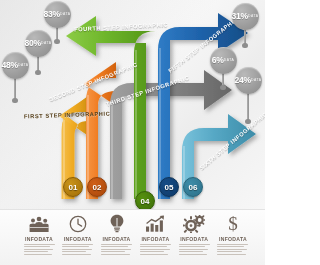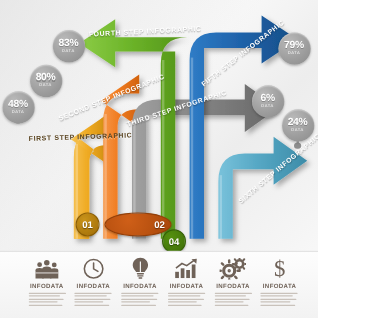--- a/index.html
+++ b/index.html
@@ -21,22 +21,22 @@
 
   
   .badge{position:absolute;width:0;height:0;}
   .badge .pin{position:absolute;left:-0.9px;top:12px;width:1.8px;height:var(--pinh,18px);
     background:linear-gradient(90deg,#b2b2b2,#8f8f8f);}
   .badge .pindot{position:absolute;left:-2.6px;width:5.2px;height:5.2px;border-radius:50%;
     background:#8d8d8d;top:calc(12px + var(--pinh,18px) - 1px);}
   .badge .disc{position:absolute;left:-13.5px;top:-13.5px;width:27px;height:27px;border-radius:50%;
     background:radial-gradient(circle at 34% 28%,#b9b9b9,#9b9b9b 62%,#8b8b8b 100%);
     box-shadow:0 1px 2px rgba(0,0,0,.25), inset 0 1px 1px rgba(255,255,255,.35);
-    display:flex;flex-direction:column;align-items:center;justify-content:center;
-    color:#fff;line-height:1;margin-top:24px;}
+    display:flex;flex-direction:row;align-items:center;justify-content:center;
+    color:#fff;line-height:1;}
   .badge .pct{font-size:8.6px;font-weight:bold;letter-spacing:-0.2px;
     text-shadow:0 1px 0 rgba(0,0,0,.22);}
   .badge .sub{font-size:3.4px;letter-spacing:.5px;margin-top:1.1px;opacity:.92;}
 
   
   .ribbon-label{position:absolute;white-space:nowrap;color:#ffffff;font-weight:bold;
     font-size:5.7px;letter-spacing:.55px;
     text-shadow:0 1px 1px rgba(0,0,0,.3);pointer-events:none;}
   .ribbon-label.dark{color:#5a4420;text-shadow:0 1px 0 rgba(255,255,255,.35);}
 
@@ -187,21 +187,21 @@
     <div class="disc">
       <span class="pct">48%</span>
       <span class="sub">DATA</span>
     </div>
   </div>
 
   <div class="badge" style="left:245px;top:16px;--pinh:16px;">
     <div class="pin"></div>
     <div class="pindot"></div>
     <div class="disc">
-      <span class="pct">79%</span>
+      <span class="pct">31%</span>
       <span class="sub">DATA</span>
     </div>
   </div>
 
   <div class="badge" style="left:223px;top:60px;--pinh:14px;">
     <div class="pin"></div>
     <div class="pindot"></div>
     <div class="disc">
       <span class="pct">6%</span>
       <span class="sub">DATA</span>
@@ -211,22 +211,24 @@
   <div class="badge" style="left:248px;top:80px;--pinh:28px;">
     <div class="pin"></div>
     <div class="pindot"></div>
     <div class="disc">
       <span class="pct">24%</span>
       <span class="sub">DATA</span>
     </div>
   </div>
 
   <div class="numdisc" style="left:63px;top:177px;background:radial-gradient(circle at 35% 30%,#c9931a,#a06d06);border:1.6px solid #8a5d04;">01</div>
-  <div class="numdisc" style="left:87px;top:177px;background:radial-gradient(circle at 35% 30%,#cf5f18,#a8470a);border:1.6px solid #93400a;padding-left:36px;">02</div>
+  <div class="numdisc" style="left:87px;top:177px;background:radial-gradient(circle at 35% 30%,#cf5f18,#a8470a);border:1.6px solid #93400a;">02</div>
   <div class="numdisc" style="left:135px;top:191px;background:radial-gradient(circle at 35% 30%,#55900f,#3d6d08);border:1.6px solid #356006;">04</div>
+  <div class="numdisc" style="left:159px;top:177px;background:radial-gradient(circle at 35% 30%,#164c86,#0f3a68);border:1.6px solid #0d3258;">05</div>
+  <div class="numdisc" style="left:183px;top:177px;background:radial-gradient(circle at 35% 30%,#3d8ca8,#2c7088);border:1.6px solid #27647a;">06</div>
 
   <div class="bottom">
     <div class="bottom-inner">
 
       <div class="info-col">
         <div class="ic">
           <svg width="22" height="17" viewBox="0 0 22 17">
             <g fill="#6f6258">
               <circle cx="5" cy="4.6" r="2"></circle>
                 <path d="M1.6,16 L1.6,9.3 Q1.6,7.4 5,7.4 Q8.4,7.4 8.4,9.3 L8.4,16 Z"></path>

